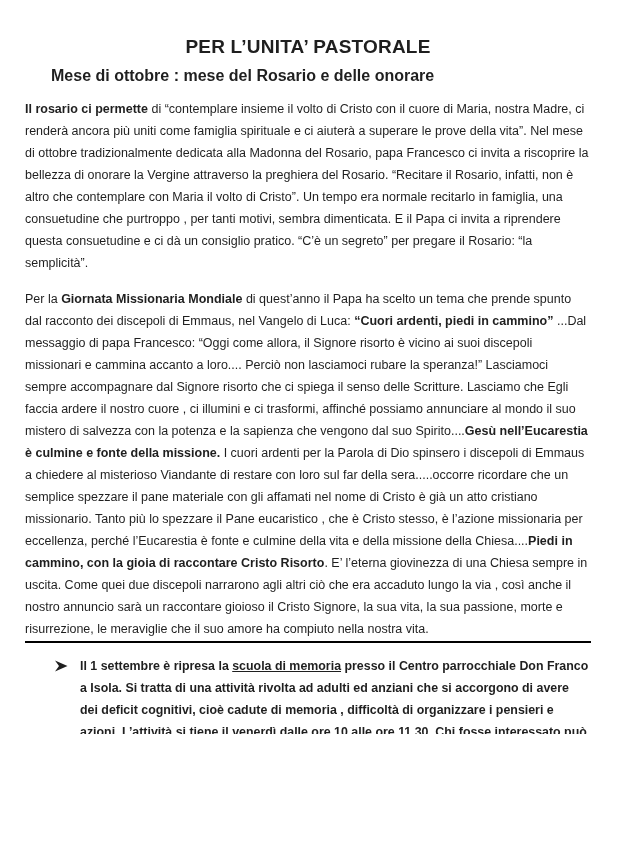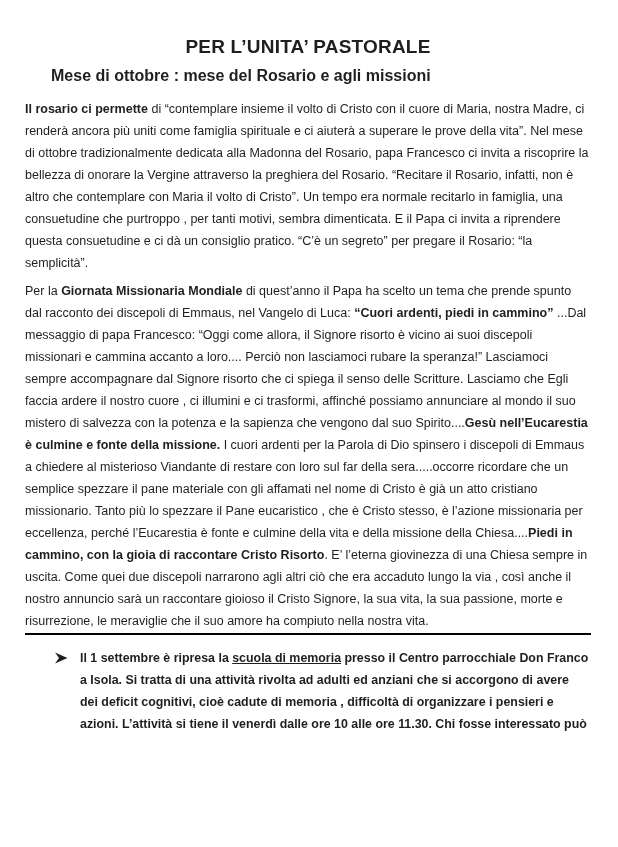--- a/index.html
+++ b/index.html
@@ -32,21 +32,21 @@
     margin-top: 7px;
     margin-left: 26px;
   }
   .para {
     font-size: 12.5px;
     line-height: 22px;
     margin: 0;
     text-align: left;
   }
   .para-first { margin-top: 12px; }
-  .para-second { margin-top: 6px; }
+  .para-second { margin-top: 14px; }
   .notice {
     margin-top: 1px;
     border-top: 2px solid #000000;
     border-bottom: 2px solid #000000;
     padding: 12px 2px 4px 0;
   }
   .bullet {
     position: relative;
     padding-left: 55px;
     font-size: 12.4px;
@@ -64,21 +64,21 @@
   .run-b { font-weight: bold; }
   .run-u { text-decoration: underline; text-align: center; }
 </style>
 </head>
 <body>
 
 <div class="page">
 
   <div class="title">PER L’UNITA’ PASTORALE</div>
 
-  <div class="subtitle">Mese di ottobre : mese del Rosario e agli missioni</div>
+  <div class="subtitle">Mese di ottobre : mese del Rosario e delle onorare</div>
 
   <p class="para para-first"><span class="run-b">Il rosario ci permette</span><span> di “contemplare insieme il volto di Cristo con il cuore di Maria, nostra Madre, ci renderà ancora più uniti come famiglia spirituale e ci aiuterà a superare le prove della vita”. Nel mese di ottobre tradizionalmente dedicata alla Madonna del Rosario, papa Francesco ci invita a riscoprire la bellezza di onorare la Vergine attraverso la preghiera del Rosario. “Recitare il Rosario, infatti, non è altro che contemplare con Maria il volto di Cristo”.  Un tempo era normale recitarlo in famiglia, una consuetudine che purtroppo , per tanti motivi, sembra dimenticata. E il Papa ci invita a riprendere questa consuetudine e ci dà un consiglio pratico. “C’è un segreto” per pregare il Rosario: “la semplicità”.</span></p>
 
   <p class="para para-second"><span>Per la </span><span class="run-b">Giornata Missionaria Mondiale</span><span> di quest’anno il Papa ha scelto un tema che prende spunto dal racconto dei discepoli di Emmaus, nel Vangelo di Luca: </span><span class="run-b">“Cuori ardenti, piedi in cammino”</span><span> ...Dal messaggio di papa Francesco: “Oggi come allora, il Signore risorto è vicino ai suoi discepoli missionari e cammina accanto a loro.... Perciò non lasciamoci rubare la speranza!” Lasciamoci sempre accompagnare dal Signore risorto che ci spiega il senso delle Scritture. Lasciamo che Egli faccia ardere il nostro cuore , ci illumini e ci trasformi, affinché possiamo annunciare al mondo il suo mistero di salvezza con la potenza e la sapienza che vengono dal suo Spirito....</span><span class="run-b">Gesù nell’Eucarestia è culmine e fonte della missione.</span><span> I cuori ardenti per la Parola di Dio spinsero i discepoli di Emmaus a chiedere al misterioso Viandante di restare con loro sul far della sera.....occorre ricordare che un semplice spezzare il pane materiale con gli affamati nel nome di Cristo è già un atto cristiano missionario. Tanto più lo spezzare il Pane eucaristico , che è Cristo stesso, è l’azione missionaria per eccellenza, perché l’Eucarestia è fonte e culmine della vita e della missione della Chiesa....</span><span class="run-b">Piedi in cammino, con la gioia di raccontare Cristo Risorto</span><span>. E’ l’eterna giovinezza di una Chiesa sempre in uscita. Come quei due discepoli narrarono agli altri ciò che era accaduto lungo la via , così anche il nostro annuncio sarà un raccontare gioioso il Cristo Signore, la sua vita, la sua passione, morte e risurrezione, le meraviglie che il suo amore ha compiuto nella nostra vita.</span></p>
 
   <div class="notice">
     <div class="bullet">
       <span class="marker">
         <svg width="14" height="12" viewBox="0 0 14 12" xmlns="http://www.w3.org/2000/svg">
           <path d="M1 0.5 L13.5 6 L1 11.5 L5 6 Z" fill="#1f1f1f"></path>

